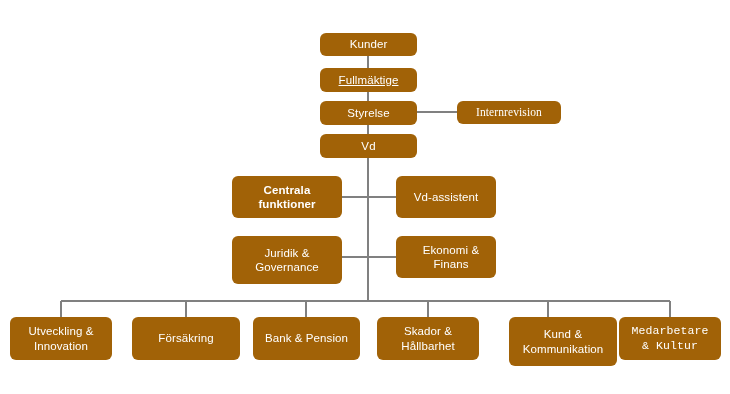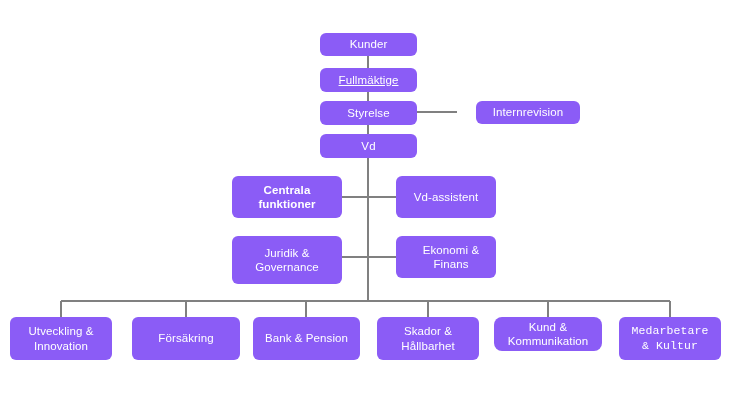--- a/index.html
+++ b/index.html
@@ -20,21 +20,21 @@
   #connector-layer {
     position: absolute;
     left: 0;
     top: 0;
     width: 730px;
     height: 394px;
   }
   .org-node {
     position: absolute;
     box-sizing: border-box;
-    background: #8b5cf6;
+    background: #a16207;
     border-radius: 6px;
     color: #ffffff;
     display: flex;
     align-items: center;
     justify-content: center;
     text-align: center;
     line-height: 1.25;
     font-size: 11.5px;
     letter-spacing: 0.1px;
     padding: 2px 4px;
@@ -76,21 +76,21 @@
   </div>
 
   <div class="org-node" style="left:320px; top:68px; width:97px; height:24px;text-decoration:underline;">
     <span class="node-label">Fullmäktige</span>
   </div>
 
   <div class="org-node" style="left:320px; top:101px; width:97px; height:24px;text-align:center;">
     <span class="node-label">Styrelse</span>
   </div>
 
-  <div class="org-node" style="left:476px; top:101px; width:104px; height:23px;">
+  <div class="org-node" style="left:457px; top:101px; width:104px; height:23px;font-family:Liberation Serif, serif;">
     <span class="node-label">Internrevision</span>
   </div>
 
   <div class="org-node" style="left:320px; top:134px; width:97px; height:24px;">
     <span class="node-label">Vd</span>
   </div>
 
   <div class="org-node" style="left:232px; top:176px; width:110px; height:42px;font-weight:bold;">
     <span class="node-label">Centrala
 funktioner</span>
@@ -121,21 +121,21 @@
 
   <div class="org-node" style="left:253px; top:317px; width:107px; height:43px;">
     <span class="node-label">Bank &amp; Pension</span>
   </div>
 
   <div class="org-node" style="left:377px; top:317px; width:102px; height:43px;">
     <span class="node-label">Skador &amp;
 Hållbarhet</span>
   </div>
 
-  <div class="org-node" style="left:494px; top:317px; width:108px; height:34px;border-radius:8px;">
+  <div class="org-node" style="left:509px; top:317px; width:108px; height:49px;">
     <span class="node-label">Kund &amp;
 Kommunikation</span>
   </div>
 
   <div class="org-node" style="left:619px; top:317px; width:102px; height:43px;font-family:Liberation Mono, monospace;">
     <span class="node-label">Medarbetare
 &amp; Kultur</span>
   </div>
 
 </div>

